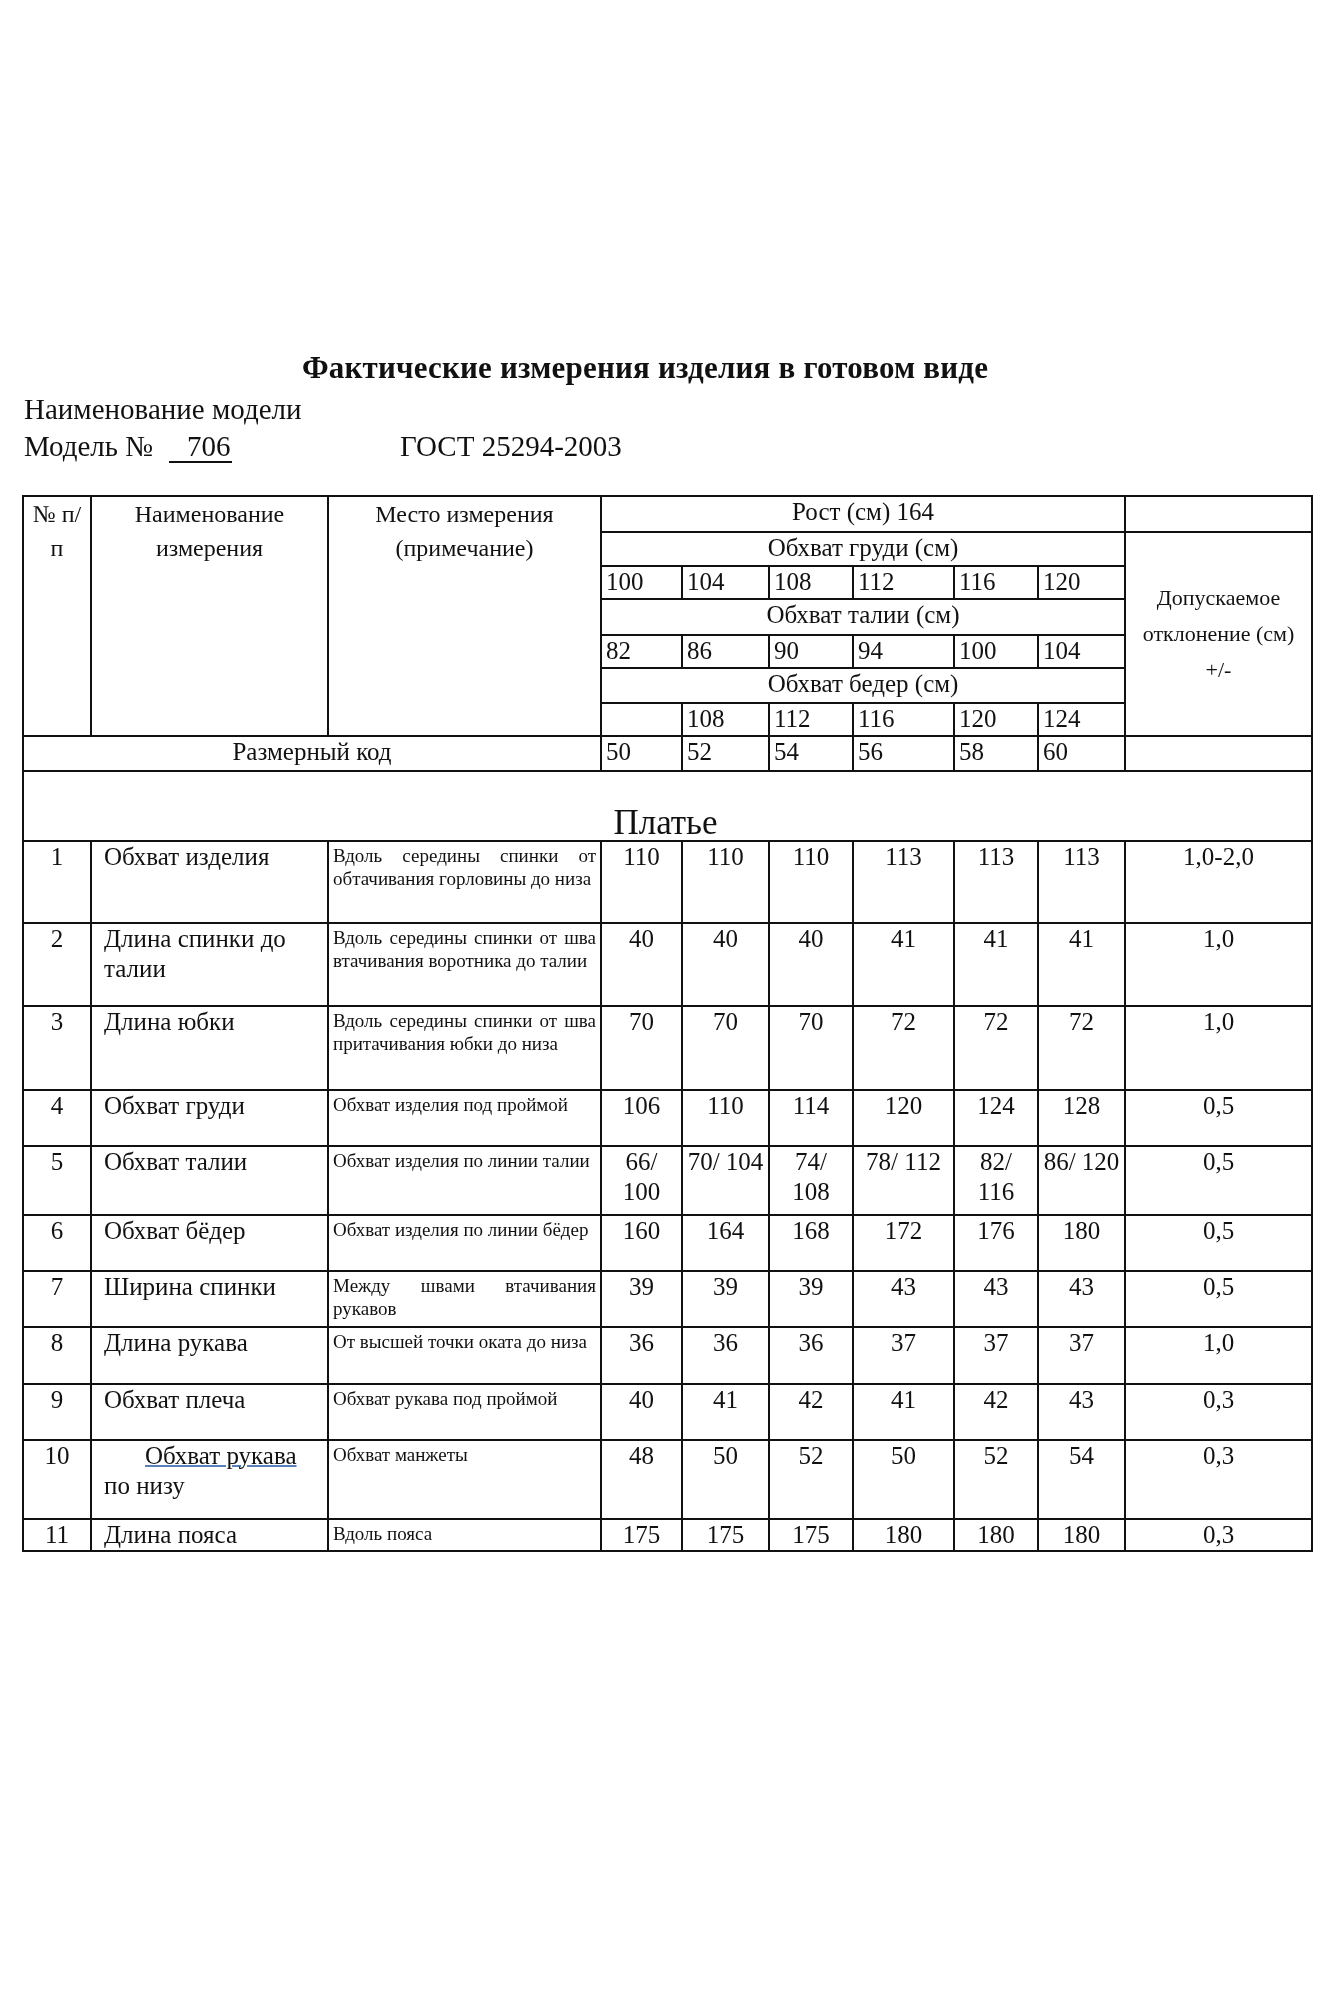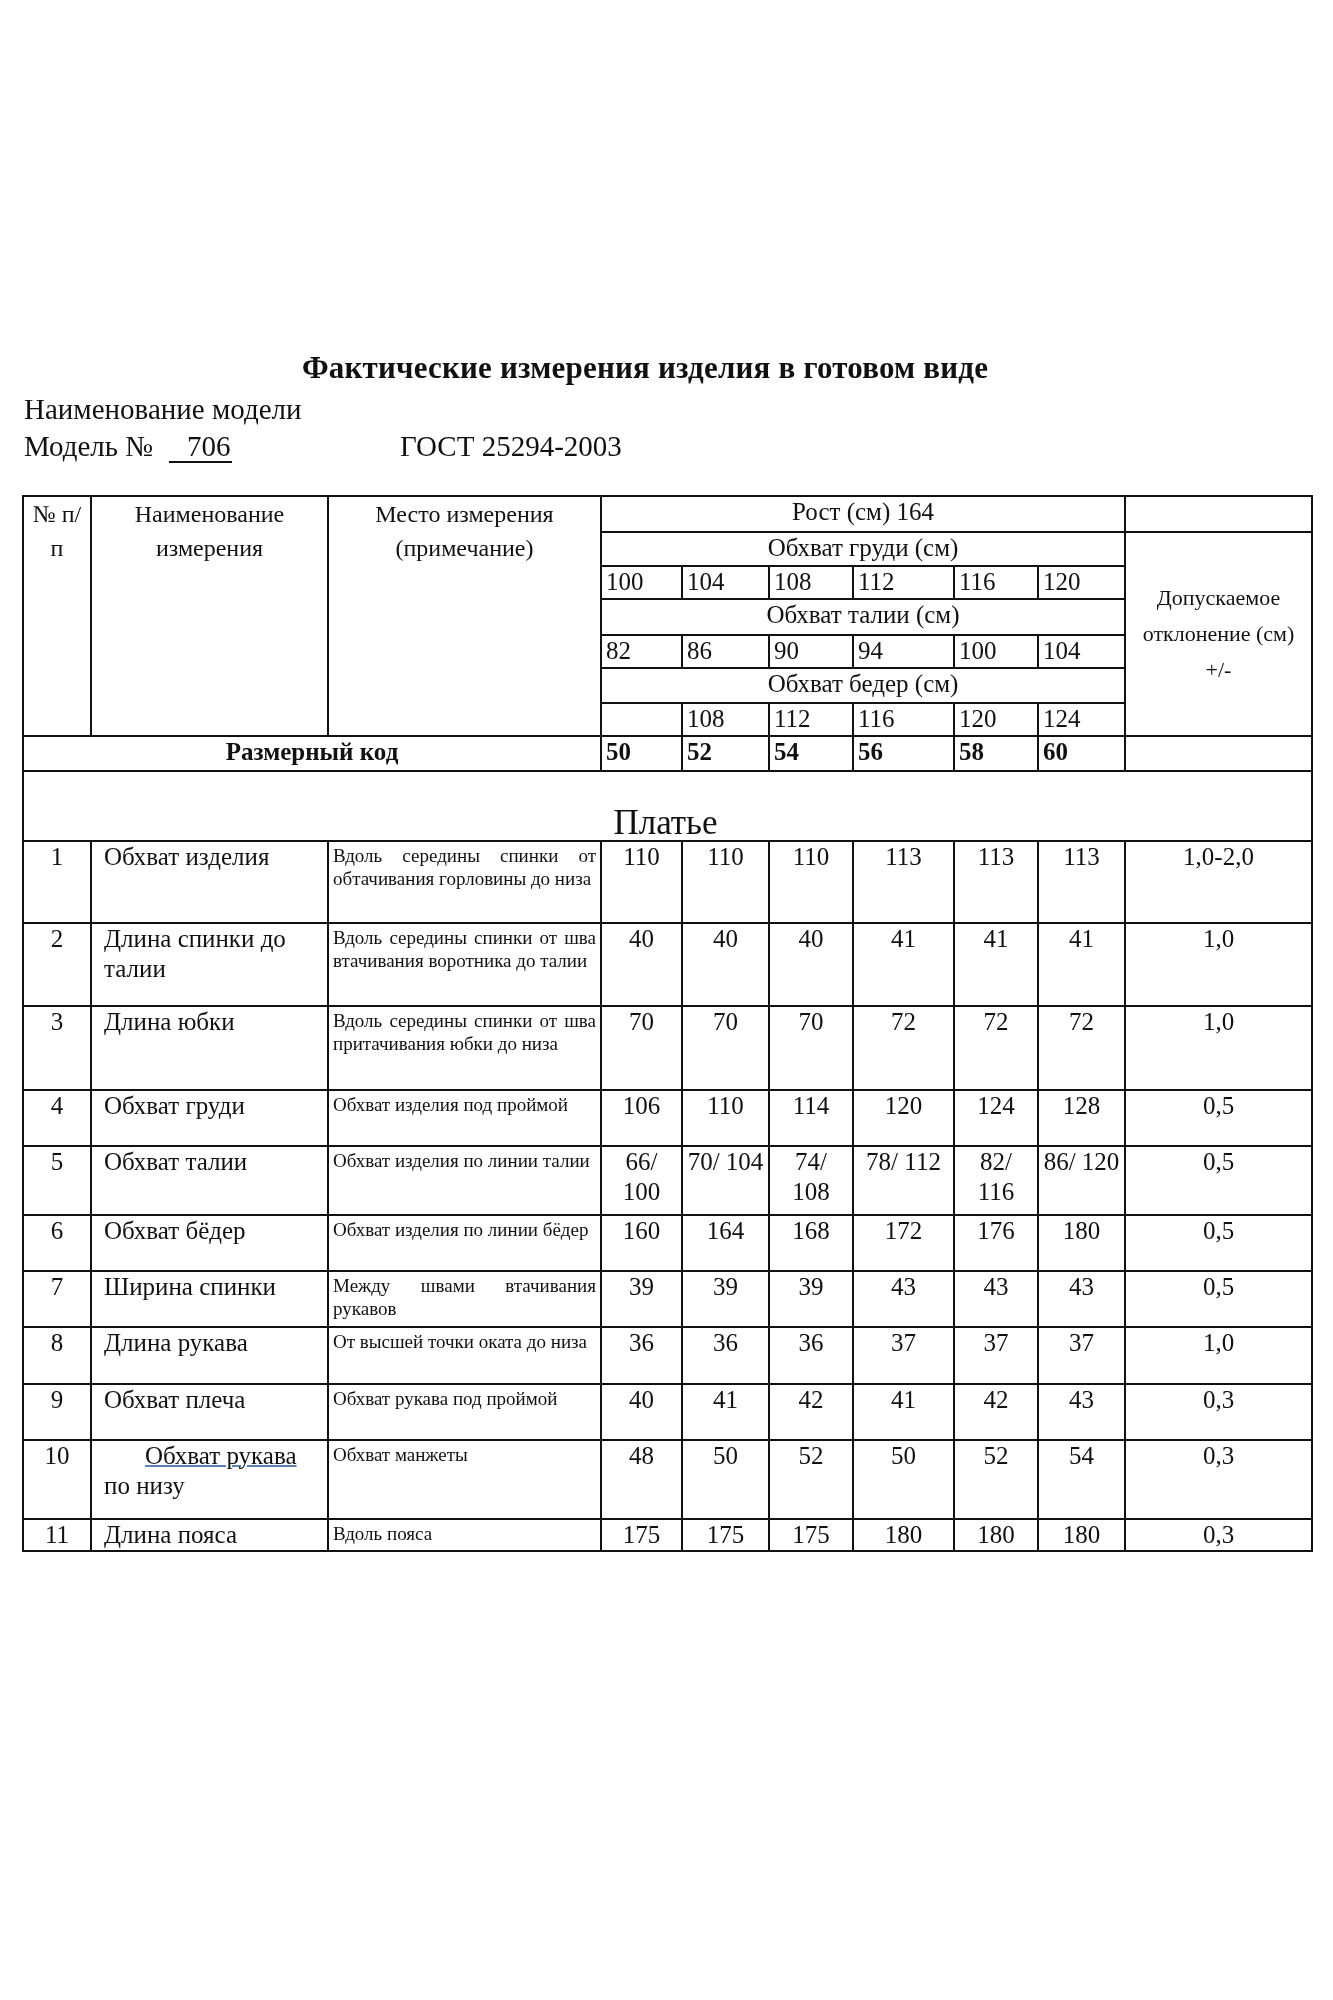--- a/index.html
+++ b/index.html
@@ -11,21 +11,21 @@
   .model-no { position:absolute; top:430px; left:24px; font-size:29px;font-family:Liberation Serif, serif; }
   .model-no .num { display:inline-block; margin-left:16px; padding:0 2px 0 18px; border-bottom:2px solid #111; line-height:30px; }
   .gost { position:absolute; top:430px; left:400px; font-size:29px; }
 
   table.sheet { position:absolute; left:22px; top:495px; width:1289px; border-collapse:collapse;
                 table-layout:fixed; font-size:25px; }
   table.sheet td { border:2px solid #111; padding:0 4px; vertical-align:top; line-height:30px; }
   .c { text-align:center; }
   .hdr-small { font-size:24px; line-height:34px !important; }
   .tol-head { font-size:22px; text-align:center; vertical-align:middle !important; line-height:36px !important; }
-  .bold { font-weight:bold; }
+  .bold { font-weight:normal; }
   .num-cell { text-align:center; }
   .note { font-size:19px; line-height:23px !important; text-align:justify; padding-top:2px !important; }
   .name { font-size:25px; padding-left:12px !important; }
   .underlined { text-decoration:underline; text-decoration-color:#5b7fb8; text-decoration-thickness:2px;margin-left:41px; }
   .section td { height:68px; }
   .section .lbl { text-align:center; vertical-align:bottom; font-size:35px; line-height:34px; padding-left:0; }
 </style>
 </head>
 <body>
 

